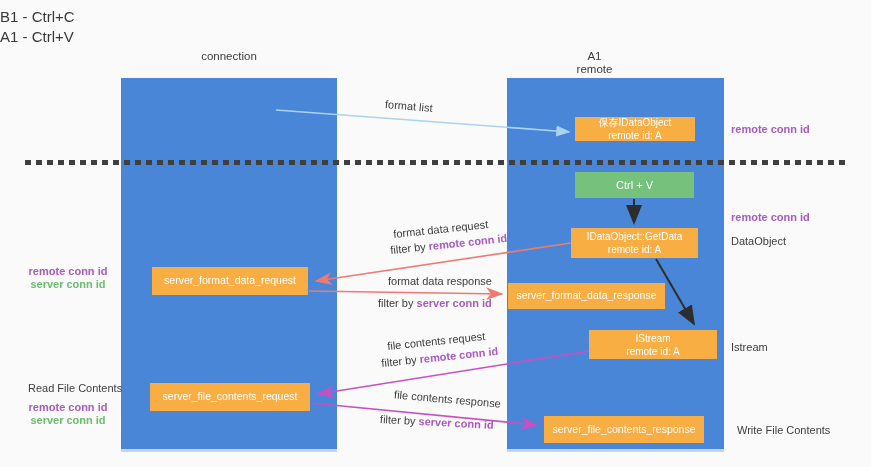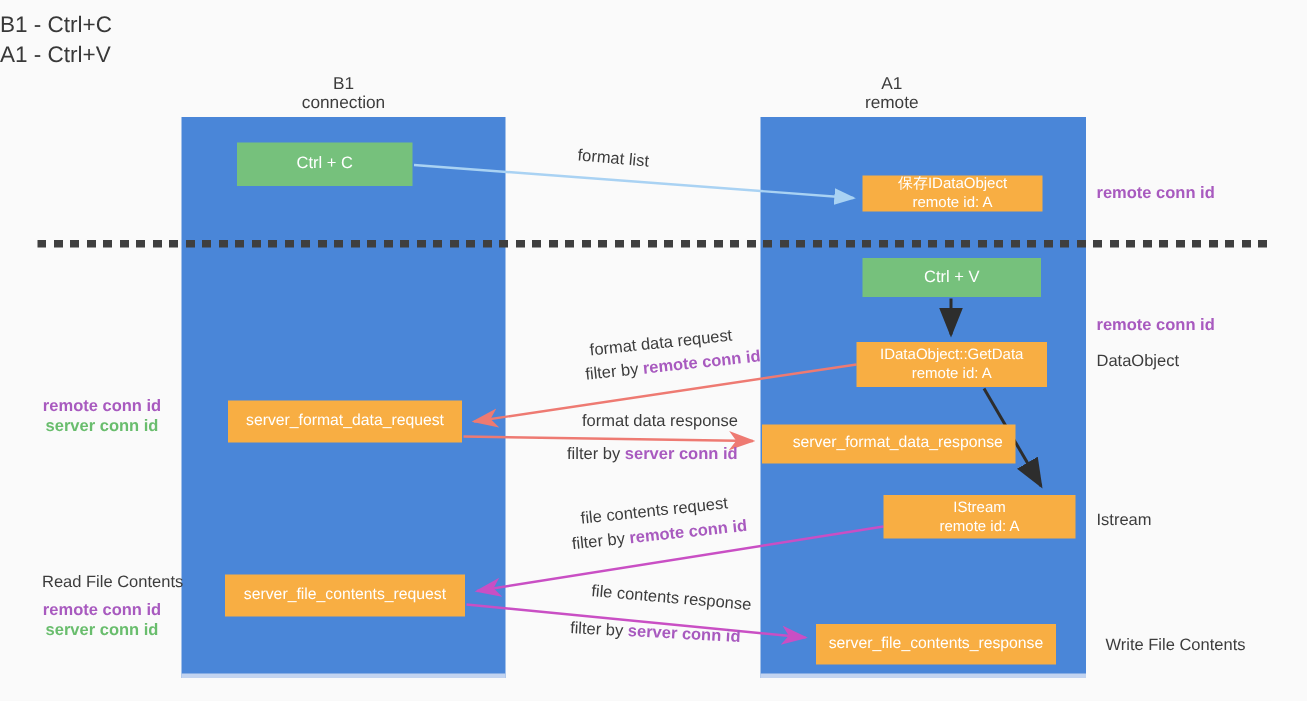--- a/index.html
+++ b/index.html
@@ -33,21 +33,20 @@
 <body>
 
 <div id="canvas">
 
   <div class="title">
     <div>B1 - Ctrl+C</div>
     <div>A1 - Ctrl+V</div>
   </div>
 
   <div class="col-header" style="left:121px; top:50px; width:216px;">
-    <div>B1</div>
     <div>connection</div>
   </div>
   <div class="col-header" style="left:486px; top:50px; width:217px;">
     <div>A1</div>
     <div>remote</div>
   </div>
 
   <div class="column" style="left:121px; top:78px; width:216px; height:371px;"></div>
   <div class="column" style="left:507px; top:78px; width:217px; height:371px;"></div>
 
@@ -70,23 +69,20 @@
     </defs>
     <line x1="276" y1="110" x2="569" y2="132" stroke="#a9d2f3" stroke-width="1.6" marker-end="url(#ah-blue)"></line>
     <line x1="634" y1="199" x2="634" y2="223" stroke="#2d2d2d" stroke-width="2" marker-end="url(#ah-black)"></line>
     <line x1="656" y1="259" x2="694" y2="324" stroke="#2d2d2d" stroke-width="2" marker-end="url(#ah-black)"></line>
     <line x1="571" y1="243" x2="316" y2="281" stroke="#ee7a72" stroke-width="1.6" marker-end="url(#ah-red)"></line>
     <line x1="309" y1="291" x2="502" y2="294" stroke="#ee7a72" stroke-width="1.6" marker-end="url(#ah-red)"></line>
     <line x1="589" y1="351" x2="318" y2="394" stroke="#c94fc4" stroke-width="1.6" marker-end="url(#ah-mag)"></line>
     <line x1="311" y1="403" x2="537" y2="425" stroke="#c94fc4" stroke-width="1.6" marker-end="url(#ah-mag)"></line>
   </svg>
 
-  <div class="box green" style="left:158px; top:95px; width:117px; height:29px;">
-    <span>Ctrl + C</span>
-  </div>
 
   <div class="box orange" style="left:575px; top:117px; width:120px; height:24px;">
     <span class="l2">保存IDataObject</span>
     <span class="l2">remote id: A</span>
   </div>
 
   <div class="box green" style="left:575px; top:172px; width:119px; height:26px;justify-content:center;">
     <span>Ctrl + V</span>
   </div>
 
@@ -97,21 +93,21 @@
 
   <div class="box orange" style="left:589px; top:330px; width:128px; height:29px;">
     <span class="l2">IStream</span>
     <span class="l2">remote id: A</span>
   </div>
 
   <div class="box orange" style="left:152px; top:267px; width:156px; height:28px;">
     <span>server_format_data_request</span>
   </div>
 
-  <div class="box orange" style="left:508px; top:283px; width:157px; height:26px;padding-left:12px;">
+  <div class="box orange" style="left:508px; top:283px; width:157px; height:26px;">
     <span>server_format_data_response</span>
   </div>
 
   <div class="box orange" style="left:544px; top:416px; width:160px; height:27px;">
     <span>server_file_contents_response</span>
   </div>
 
   <div class="box orange" style="left:150px; top:383px; width:160px; height:28px;">
     <span>server_file_contents_request</span>
   </div>

